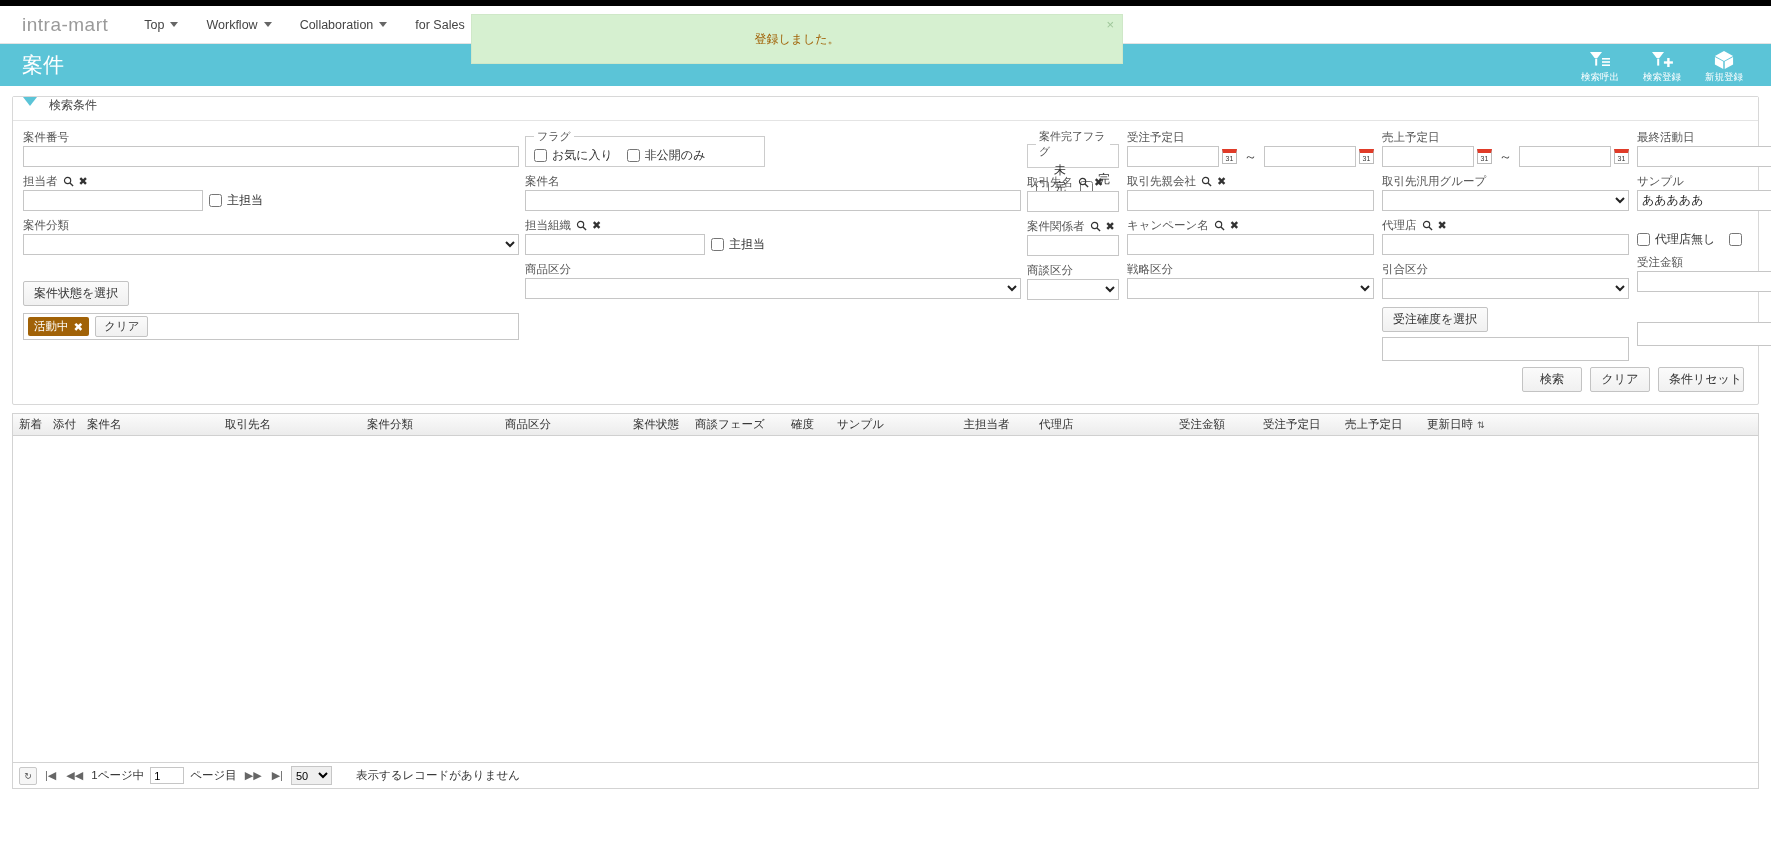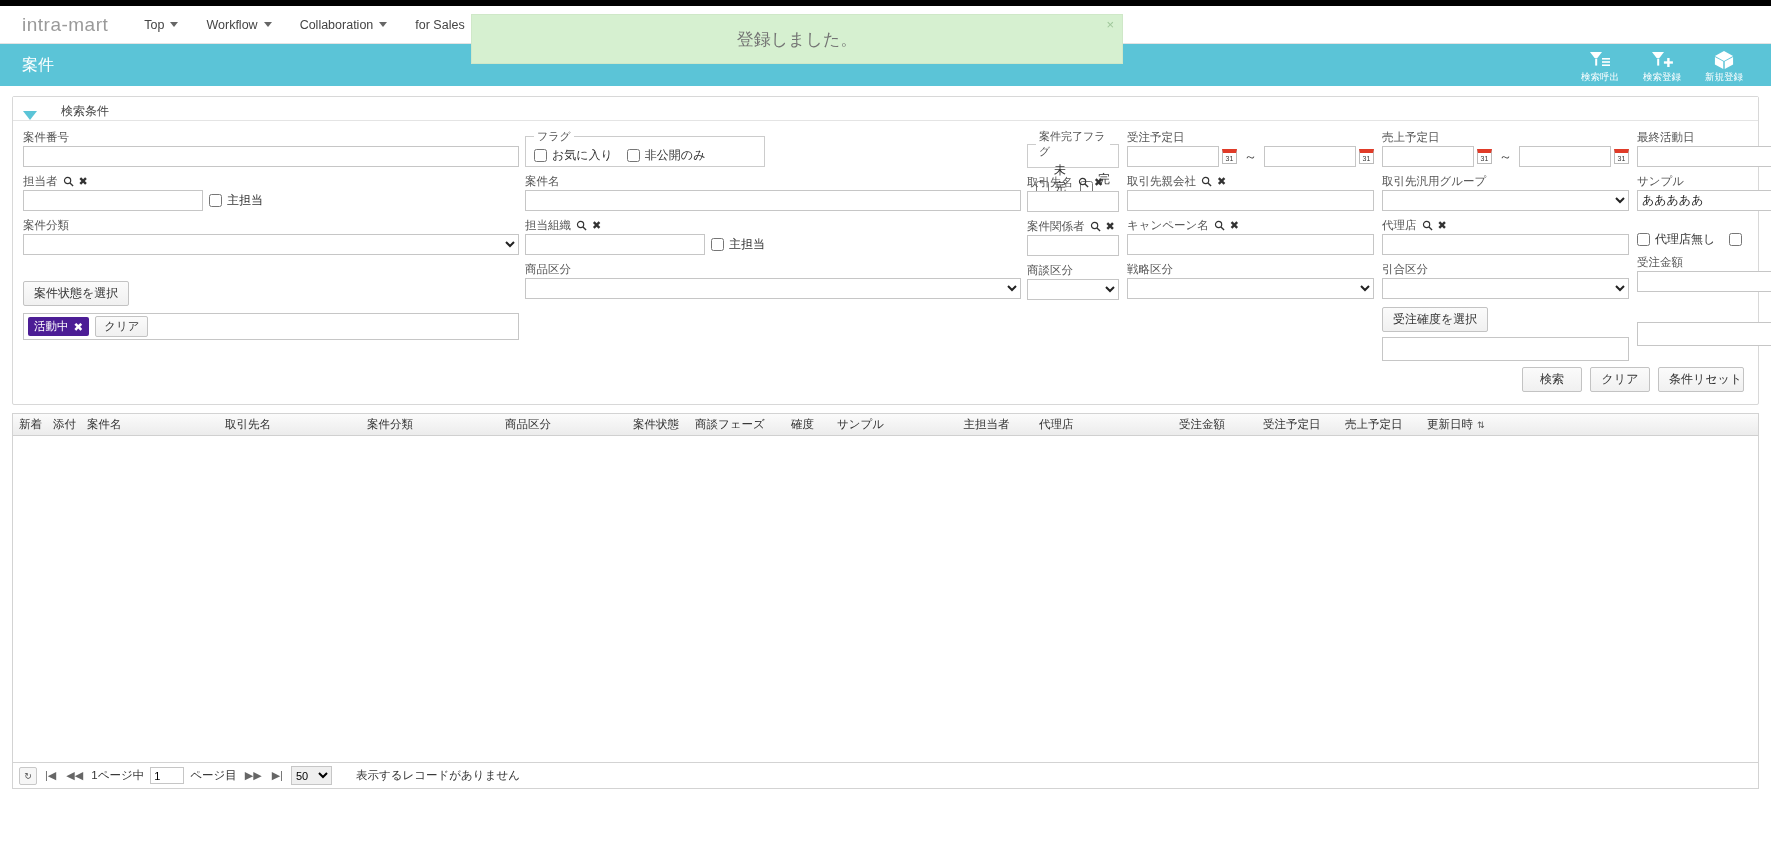--- a/index.html
+++ b/index.html
@@ -53,48 +53,48 @@
     width: 46px; height: 38px; background: #8d8aa5; display: flex;
     align-items: center; justify-content: center; cursor: pointer;
   }
   .info-glyph { color: #fff; font-size: 21px; font-style: italic; font-family: "Liberation Serif", serif; }
 
   
   .titlebar {
     height: 42px; background: #5bc4d7; display: flex; align-items: center;
     position: relative; padding-left: 22px;
   }
-  .titlebar h1 { margin: 0; font-size: 16px; color: #fff; font-weight: 400; }
+  .titlebar h1 { margin: 0; font-size: 21px; color: #fff; font-weight: 400; }
   .title-actions { margin-left: auto; display: flex; align-items: flex-end; height: 42px; padding-right: 16px; }
   .taction {
     width: 62px; display: flex; flex-direction: column; align-items: center;
     justify-content: flex-end; cursor: pointer; padding-bottom: 2px; color: #fff;
   }
   .taction .lbl { font-size: 9.5px; margin-top: 1px; white-space: nowrap; }
 
   
   .toast {
     position: absolute; left: 471px; top: 14px; width: 652px; height: 50px;
     background: #d6f0d0; border: 1px solid #cfe8c8;
     display: flex; align-items: center; justify-content: center;
     z-index: 40;
   }
-  .toast-msg { color: #737373; font-size: 17px; }
+  .toast-msg { color: #a16207; font-size: 12px; }
   .toast-close {
     position: absolute; right: 8px; top: 3px; color: #9fc79a; font-size: 13px;
     cursor: pointer; line-height: 1;
   }
 
   
   .panel {
     margin: 10px 12px 0 12px; border: 1px solid #d8d8d8; background: #fff;
     border-radius: 2px;
   }
   .panel-head {
-    height: 24px; display: flex; align-items: flex-end; gap: 24px;
+    height: 24px; display: flex; align-items: flex-start; gap: 12px;
     border-bottom: 1px solid #e4e4e4; padding: 0 10px; background: #fff;
   }
   .tri-down {
     width: 0; height: 0; border-left: 7px solid transparent;
     border-right: 7px solid transparent; border-top: 9px solid #5bc4d7;
   }
   .panel-head .ttl { font-size: 12px; color: #444; }
   .panel-body { padding: 8px 10px 10px 10px; }
 
   .grid3 { display: flex; }
@@ -147,21 +147,21 @@
     border-radius: 2px; font-size: 12px; color: #333; padding: 3px 10px;
     cursor: pointer; font-family: inherit; white-space: nowrap;
   }
   .btn-sm { padding: 2px 8px; font-size: 11.5px; }
 
   .chipbox {
     border: 1px solid #c6c6c6; background: #fff; min-height: 24px;
     padding: 2px 4px; display: flex; align-items: center; gap: 6px;
   }
   .chip {
-    background: #4c1d95; color: #fff; font-size: 11.5px; padding: 2px 6px;
+    background: #a16207; color: #fff; font-size: 11.5px; padding: 2px 6px;
     display: inline-flex; align-items: center; gap: 5px; border-radius: 2px;
   }
   .chip .x { font-weight: bold; cursor: pointer; }
 
   .panel-actions {
     display: flex; justify-content: flex-end; gap: 8px; padding: 6px 4px 2px 0;
   }
 
   
   .result {

